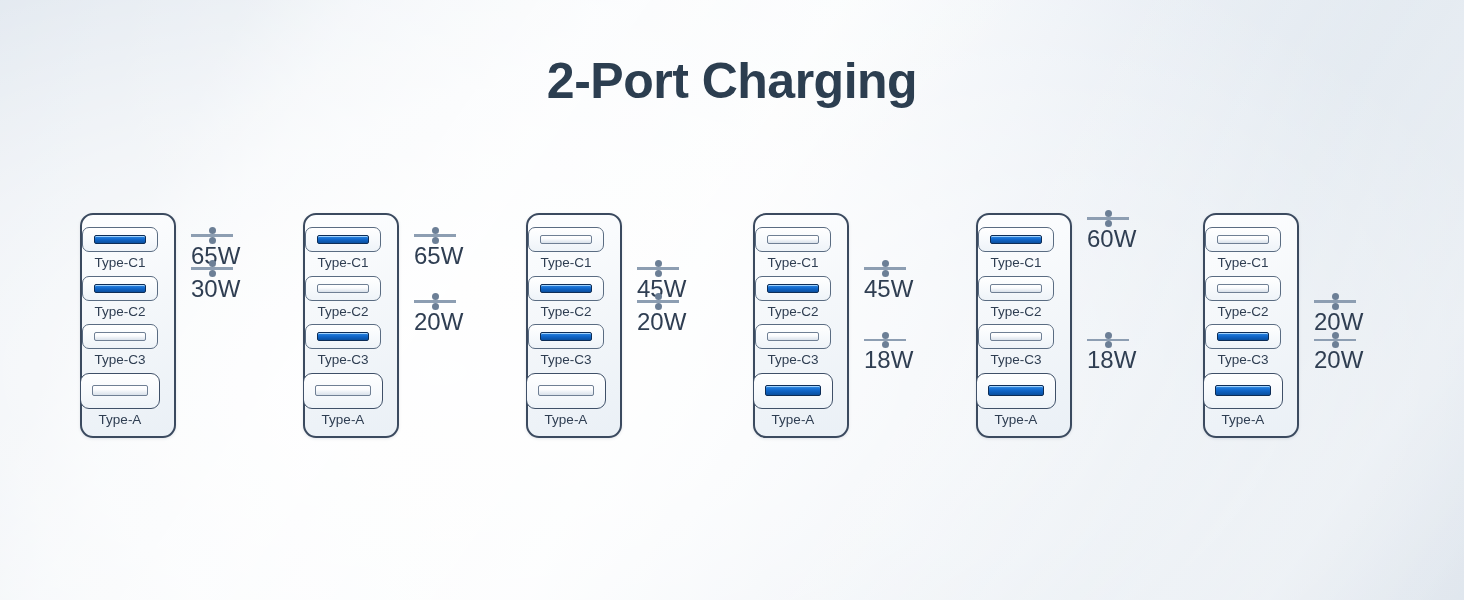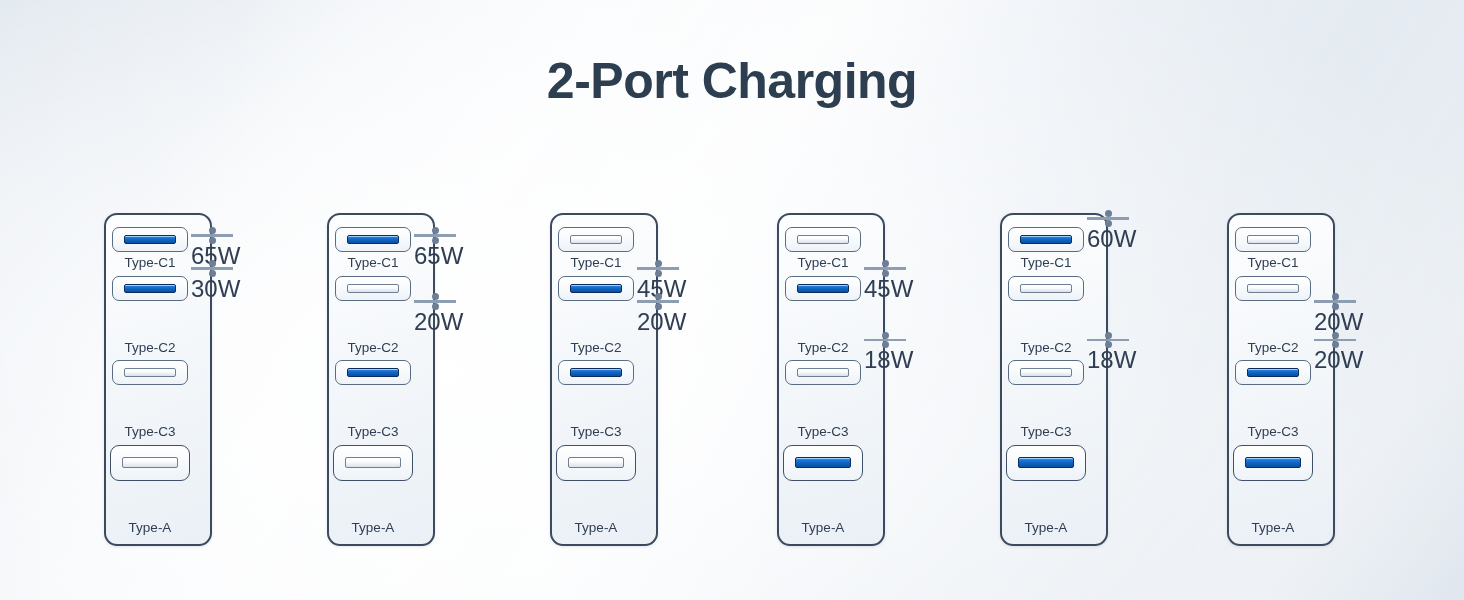--- a/index.html
+++ b/index.html
@@ -57,38 +57,37 @@
 
   #panels {
     position: absolute;
     left: 0; top: 0;
     width: 1464px; height: 600px;
     z-index: 4;
   }
 
   .device {
     position: absolute;
-    width: 108px;
+    width: 96px;
     box-sizing: border-box;
     border: 2px solid #3b4a5f;
     border-radius: 13px;
     background: linear-gradient(160deg, #fdfeff 0%, #f4f7fa 45%, #eaf0f6 100%);
     padding: 12px 16px 9px 0;
     box-shadow: 0 1px 3px rgba(60,80,110,0.13);
-    margin-left: 24px;
   }
 
   .port-group {
     position: relative;
     width: 100%;
     display: flex;
     flex-direction: column;
     align-items: center;
   }
-  .port-group + .port-group { margin-top: 5px; gap: 36px; }
+  .port-group + .port-group { margin-top: 5px; }
 
   
   .socket {
     position: relative;
     width: 76px;
     height: 25px;
     box-sizing: border-box;
     border: 1.6px solid #5a6c82;
     border-radius: 7px;
     background: linear-gradient(180deg, #ffffff 0%, #f6f9fc 55%, #eef3f8 100%);

